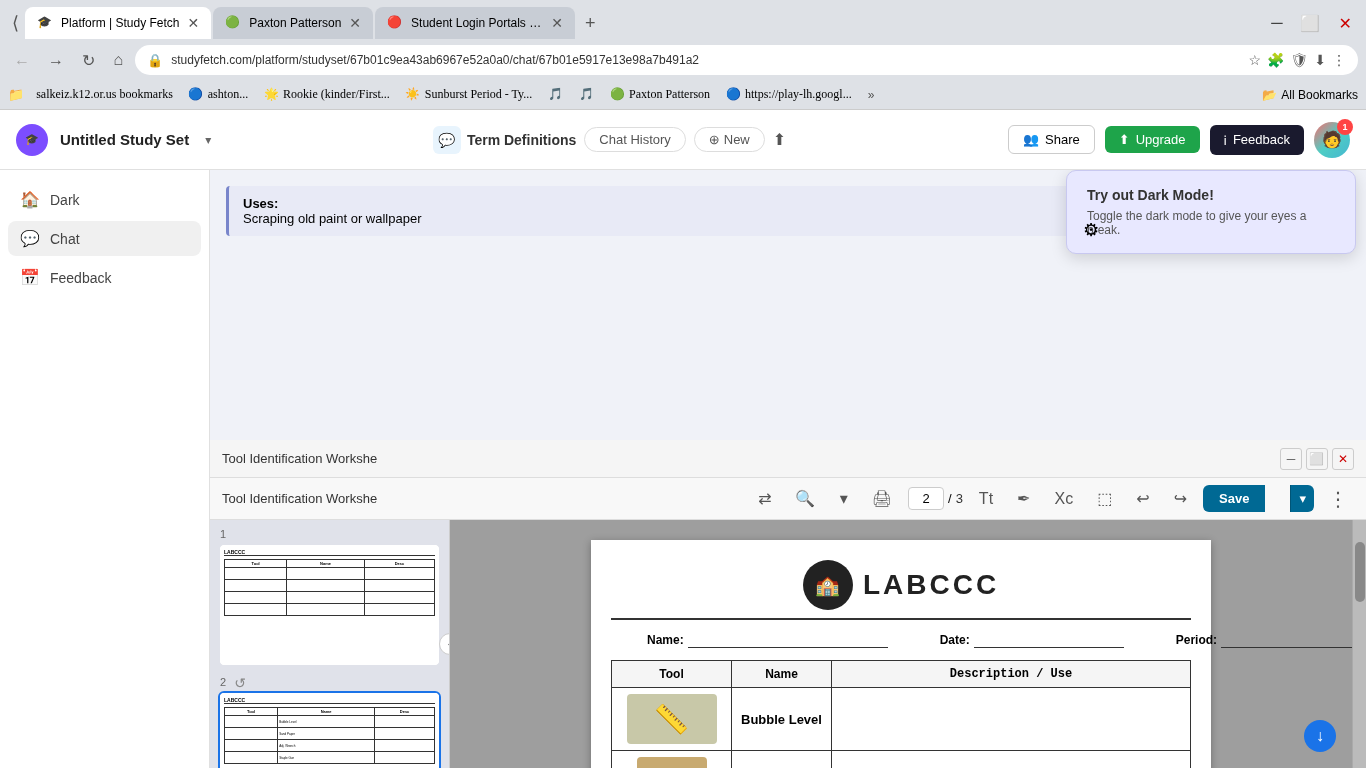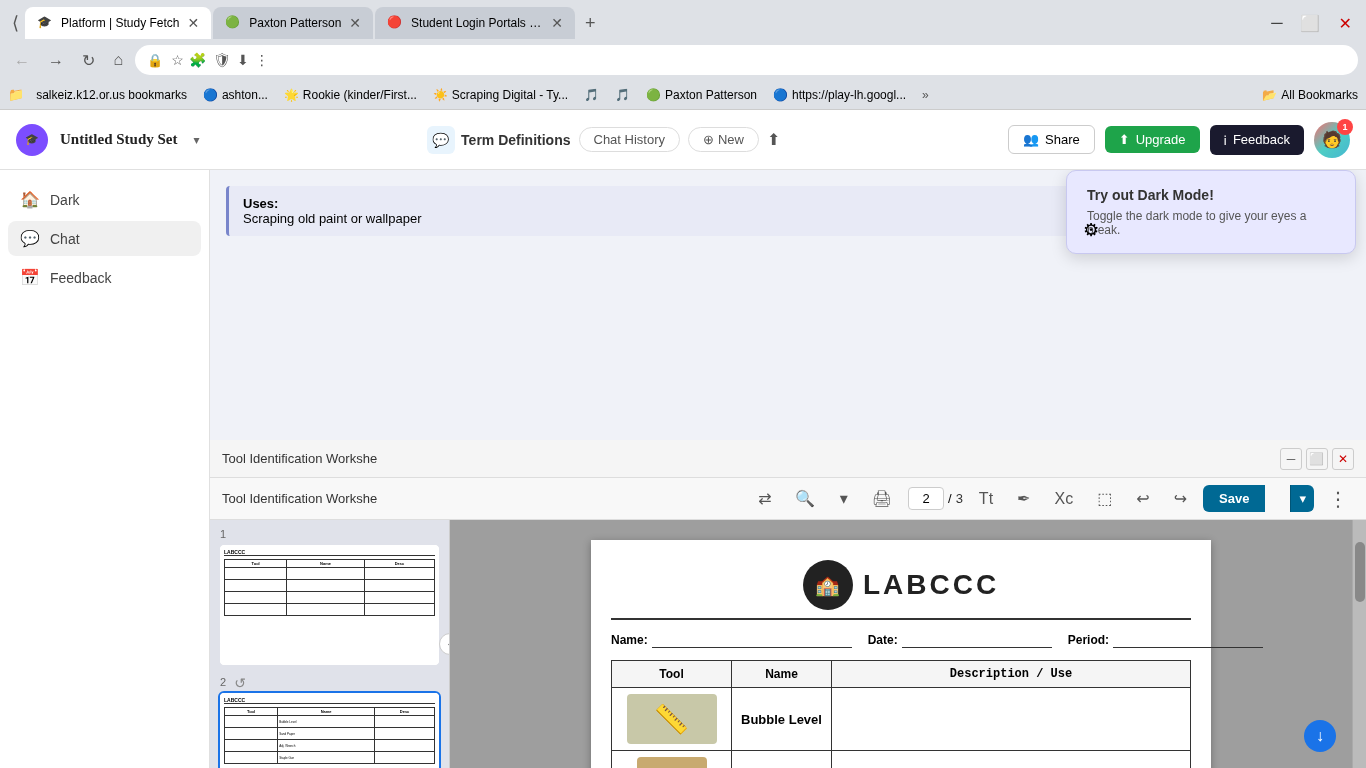--- a/index.html
+++ b/index.html
@@ -24,31 +24,31 @@
     .address-bar { display: flex; align-items: center; padding: 4px 8px; background: #dee1e6; height: 40px; gap: 6px; }
     .nav-btn { background: none; border: none; font-size: 16px; color: #555; cursor: pointer; padding: 2px 6px; }
     .nav-btn.disabled { color: #aaa; }
     .url-bar { flex: 1; display: flex; align-items: center; background: white; border-radius: 20px; padding: 4px 12px; gap: 8px; height: 30px; }
     .url-text { font-size: 12px; color: #333; flex: 1; }
     .url-icons { display: flex; gap: 6px; }
     .url-icon-btn { background: none; border: none; font-size: 14px; color: #555; cursor: pointer; }
 
     
     .bookmarks-bar { display: flex; align-items: center; padding: 3px 8px; background: #dee1e6; height: 30px; gap: 8px; border-bottom: 1px solid #ccc; font-size: 12px; overflow: hidden; }
-    .bookmark-item { display: flex; align-items: center; gap: 4px; white-space: nowrap; cursor: pointer; padding: 2px 4px; border-radius: 3px; }
+    .bookmark-item { display: flex; align-items: center; gap: 4px; white-space: nowrap; cursor: pointer; padding: 2px 4px; border-radius: 3px; font-family: Liberation Serif, serif; }
     .bm-more { margin-left: 4px; cursor: pointer; }
     .bm-all { margin-left: auto; display: flex; align-items: center; gap: 4px; cursor: pointer; font-size: 12px; }
 
     
     .app-area { display: flex; flex-direction: column; height: calc(768px - 110px); background: #f5f6fa; }
 
     
     .app-header { display: flex; align-items: center; padding: 8px 16px; background: white; border-bottom: 1px solid #e0e0e0; height: 60px; gap: 12px; }
     .app-logo { width: 32px; height: 32px; background: #7c4dff; border-radius: 50%; display: flex; align-items: center; justify-content: center; color: white; font-size: 14px; font-weight: bold; flex-shrink: 0; }
-    .app-study-title { font-size: 15px; font-weight: 600; color: #222; font-family: Liberation Serif, serif; }
+    .app-study-title { font-size: 15px; font-weight: 600; color: #222; }
     .app-title-arrow { font-size: 12px; color: #666; margin-left: 4px; cursor: pointer; }
     .header-center { display: flex; align-items: center; gap: 8px; flex: 1; justify-content: center; }
     .term-def-btn { display: flex; align-items: center; gap: 6px; font-size: 14px; font-weight: 600; color: #333; }
     .term-icon { width: 28px; height: 28px; background: #e8f4fd; border-radius: 6px; display: flex; align-items: center; justify-content: center; font-size: 14px; }
     .chat-history-btn { background: none; border: 1px solid #ddd; border-radius: 20px; padding: 4px 14px; font-size: 13px; color: #555; cursor: pointer; }
     .new-btn { display: flex; align-items: center; gap: 4px; background: none; border: 1px solid #ddd; border-radius: 20px; padding: 4px 14px; font-size: 13px; color: #555; cursor: pointer; }
     .upload-btn { background: none; border: none; font-size: 16px; color: #555; cursor: pointer; }
     .header-right { display: flex; align-items: center; gap: 10px; }
     .share-btn { display: flex; align-items: center; gap: 6px; border: 1px solid #ccc; border-radius: 6px; padding: 6px 14px; background: white; cursor: pointer; font-size: 13px; }
     .upgrade-btn { display: flex; align-items: center; gap: 6px; background: #1ea44a; color: white; border: none; border-radius: 6px; padding: 6px 14px; font-size: 13px; cursor: pointer; }
@@ -107,21 +107,21 @@
     .doc-viewer { flex: 1; overflow-y: auto; background: #9e9e9e; display: flex; justify-content: center; padding: 20px; }
     .doc-page { background: white; width: 620px; min-height: 400px; padding: 20px; box-shadow: 0 2px 8px rgba(0,0,0,0.3); }
     
     
     .school-header { display: flex; align-items: center; justify-content: center; margin-bottom: 12px; padding-bottom: 8px; border-bottom: 2px solid #333; }
     .school-logo { width: 50px; height: 50px; background: #222; border-radius: 50%; display: flex; align-items: center; justify-content: center; color: white; font-size: 20px; margin-right: 10px; }
     .school-name-text { font-size: 28px; font-weight: 900; letter-spacing: 3px; color: #222; }
 
     
     .form-row { display: flex; gap: 16px; margin-bottom: 12px; font-size: 12px; }
-    .form-field { display: flex; gap: 4px; align-items: center; }
+    .form-field { display: flex; gap: 4px; align-items: center; margin-left: 36px; }
     .form-field span { font-weight: 600; }
     .form-line { border-bottom: 1px solid #333; flex: 1; min-width: 150px; height: 16px; }
 
     
     .tool-table { width: 100%; border-collapse: collapse; font-size: 12px; }
     .tool-table th, .tool-table td { border: 1px solid #333; padding: 6px 8px; vertical-align: middle; }
     .tool-table th { background: #f5f5f5; font-weight: 700; text-align: center; }
     .tool-table .tool-col { width: 120px; text-align: center; }
     .tool-table .name-col { width: 100px; text-align: center; font-weight: 700; }
     .tool-table .desc-col { text-align: center; font-weight: 700; font-family: Liberation Mono, monospace; }
@@ -165,20 +165,21 @@
     </div>
   </div>
 
   <div class="address-bar">
     <button class="nav-btn disabled">←</button>
     <button class="nav-btn">→</button>
     <button class="nav-btn">↻</button>
     <button class="nav-btn">⌂</button>
     <div class="url-bar">
       <span style="font-size:13px;">🔒</span>
+      <span class="url-text">studyfetch.com/platform/studyset/67b01c9ea43ab6967e52a0a0/chat/67b01e5917e13e98a7b491a2</span>
       <div class="url-icons">
         <button class="url-icon-btn">☆</button>
         <button class="url-icon-btn">🧩</button>
         <button class="url-icon-btn">🛡</button>
         <button class="url-icon-btn">⬇</button>
         <button class="url-icon-btn">⋮</button>
       </div>
     </div>
   </div>
 
@@ -190,21 +191,21 @@
     <span class="bookmark-item">
         <span>🔵</span>
         <span>ashton...</span>
       </span>
     <span class="bookmark-item">
         <span>🌟</span>
         <span>Rookie (kinder/First...</span>
       </span>
     <span class="bookmark-item">
         <span>☀️</span>
-        <span>Scraping Digital - Ty...</span>
+        <span>Sunburst Period - Ty...</span>
       </span>
     <span class="bookmark-item">
         <span>🎵</span>
       </span>
     <span class="bookmark-item">
         <span>🎵</span>
       </span>
     <span class="bookmark-item">
         <span>🟢</span>
         <span>Paxton Patterson</span>

